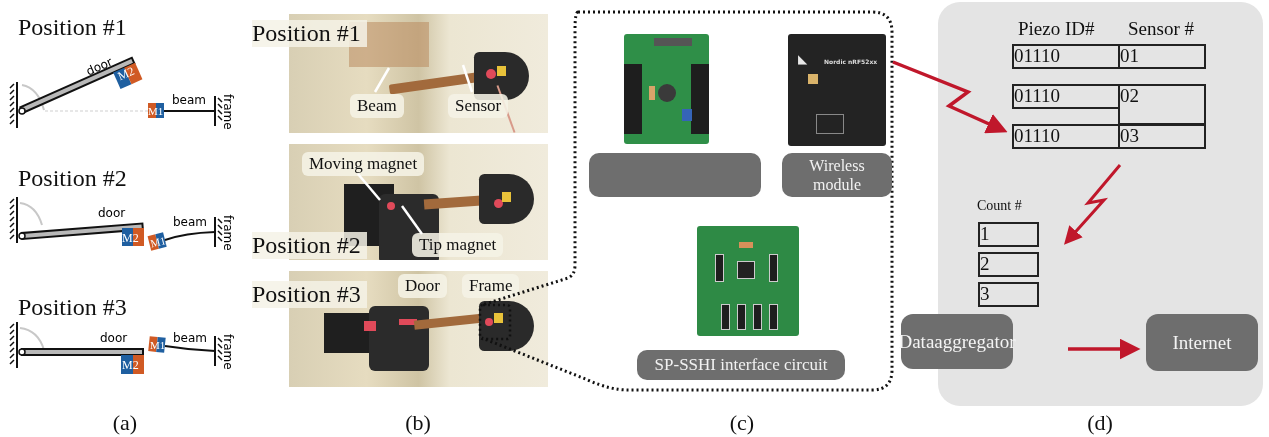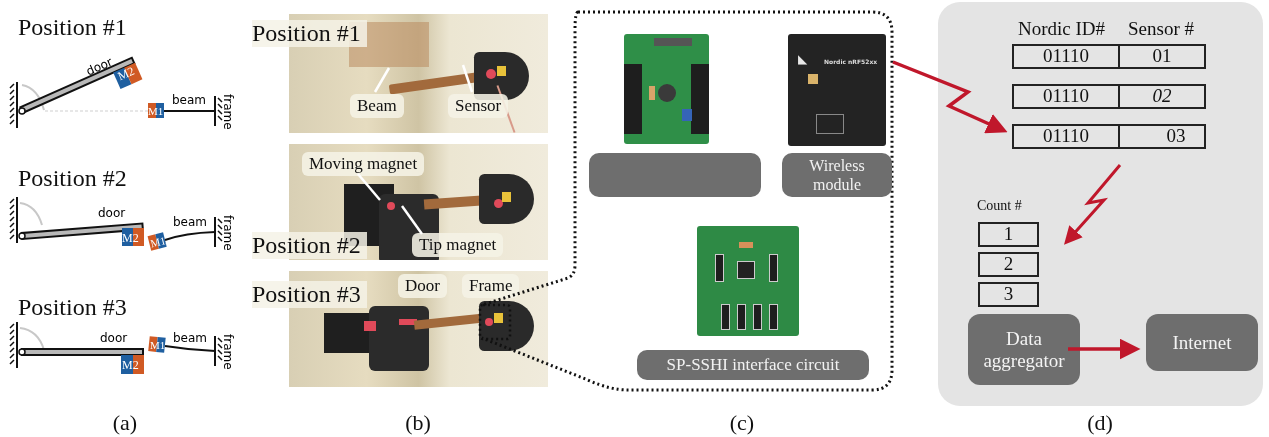--- a/index.html
+++ b/index.html
@@ -17,21 +17,21 @@
   .tag { position:absolute; background:rgba(245,242,230,0.88); border-radius:6px;
          font-size:17px; padding:2px 7px; color:#111; }
   .ptag { position:absolute; background:rgba(245,242,230,0.85); font-size:24px; padding:0 6px 0 0; }
   
   .pcb-label { position:absolute; background:#6e6e6e; color:#f2f2f2; border-radius:10px;
                text-align:center; font-size:16px; line-height:19px; }
   
   .d-bg { position:absolute; left:938px; top:2px; width:325px; height:404px;
           background:#e4e4e4; border-radius:22px; }
   .cell { position:absolute; border:2px solid #222; background:#e4e4e4; font-size:19px;
-          text-align:center; line-height:20px; box-sizing:border-box; }
+          line-height:20px; box-sizing:border-box; }
   .dark-box { position:absolute; background:#6e6e6e; color:#f4f4f4; border-radius:12px;
               text-align:center; font-size:19px; display:flex; align-items:center;
               justify-content:center; line-height:22px; }
 </style>
 </head>
 <body>
 
 <div>
 
   <div class="abs serif pos-title" style="left:18px;top:14px;">Position #1</div>
@@ -217,50 +217,50 @@
   <div class="abs" style="left:697px;top:226px;width:102px;height:110px;background:#2e8a45;border-radius:3px;">
     <div class="abs" style="left:40px;top:35px;width:16px;height:16px;background:#222;border:1px solid #ccc;"></div>
     <div class="abs" style="left:42px;top:16px;width:14px;height:6px;background:#d8905a;"></div>
     <div class="abs" style="left:18px;top:28px;width:7px;height:26px;background:#1e1e1e;border:1px solid #ccc;"></div>
     <div class="abs" style="left:72px;top:28px;width:7px;height:26px;background:#1e1e1e;border:1px solid #ccc;"></div>
     <div class="abs" style="left:24px;top:78px;width:7px;height:24px;background:#1e1e1e;border:1px solid #ccc;"></div>
     <div class="abs" style="left:40px;top:78px;width:7px;height:24px;background:#1e1e1e;border:1px solid #ccc;"></div>
     <div class="abs" style="left:56px;top:78px;width:7px;height:24px;background:#1e1e1e;border:1px solid #ccc;"></div>
     <div class="abs" style="left:72px;top:78px;width:7px;height:24px;background:#1e1e1e;border:1px solid #ccc;"></div>
   </div>
-  <div class="pcb-label serif" style="left:637px;top:350px;width:232px;height:30px;line-height:30px;font-size:17px;">SP-SSHI interface circuit</div>
+  <div class="pcb-label serif" style="left:637px;top:350px;width:208px;height:30px;line-height:30px;font-size:17px;">SP-SSHI interface circuit</div>
 
   <div class="abs serif caption" style="left:712px;top:410px;">(c)</div>
 </div>
 
 <div>
   <div class="d-bg"></div>
 
-  <div class="abs serif" style="left:1018px;top:18px;font-size:19px;">Nordic ID#</div>
+  <div class="abs serif" style="left:1018px;top:18px;font-size:19px;">Piezo ID#</div>
   <div class="abs serif" style="left:1128px;top:18px;font-size:19px;">Sensor #</div>
 
   <div>
     <div class="cell serif" style="left:1012px;top:44px;width:108px;height:25px;">01110</div>
     <div class="cell serif" style="left:1118px;top:44px;width:88px;height:25px;">01</div>
   </div>
   <div>
     <div class="cell serif" style="left:1012px;top:84px;width:108px;height:25px;">01110</div>
-    <div class="cell serif" style="left:1118px;top:84px;width:88px;height:25px;font-style:italic;">02</div>
+    <div class="cell serif" style="left:1118px;top:84px;width:88px;height:41px;">02</div>
   </div>
   <div>
     <div class="cell serif" style="left:1012px;top:124px;width:108px;height:25px;">01110</div>
-    <div class="cell serif" style="left:1118px;top:124px;width:88px;height:25px;padding-left:28px;">03</div>
+    <div class="cell serif" style="left:1118px;top:124px;width:88px;height:25px;">03</div>
   </div>
 
   <div class="abs serif" style="left:977px;top:198px;font-size:14px;">Count #</div>
   <div class="cell serif" style="left:978px;top:222px;width:61px;height:25px;">1</div>
   <div class="cell serif" style="left:978px;top:252px;width:61px;height:25px;">2</div>
   <div class="cell serif" style="left:978px;top:282px;width:61px;height:25px;">3</div>
 
-  <div class="dark-box serif" style="left:968px;top:314px;width:112px;height:71px;flex-direction:column;">
+  <div class="dark-box serif" style="left:901px;top:314px;width:112px;height:55px;flex-direction:row;">
     <div>Data</div>
     <div>aggregator</div>
   </div>
   <div class="dark-box serif" style="left:1146px;top:314px;width:112px;height:57px;">Internet</div>
 
   <svg class="abs" style="left:0;top:0;" width="1269" height="437" pointer-events="none">
     <defs>
       <marker id="ah" markerWidth="6" markerHeight="6" refX="3" refY="3" orient="auto" markerUnits="strokeWidth">
         <path d="M0,0 L6,3 L0,6 z" fill="#c0172b"></path>
       </marker>

